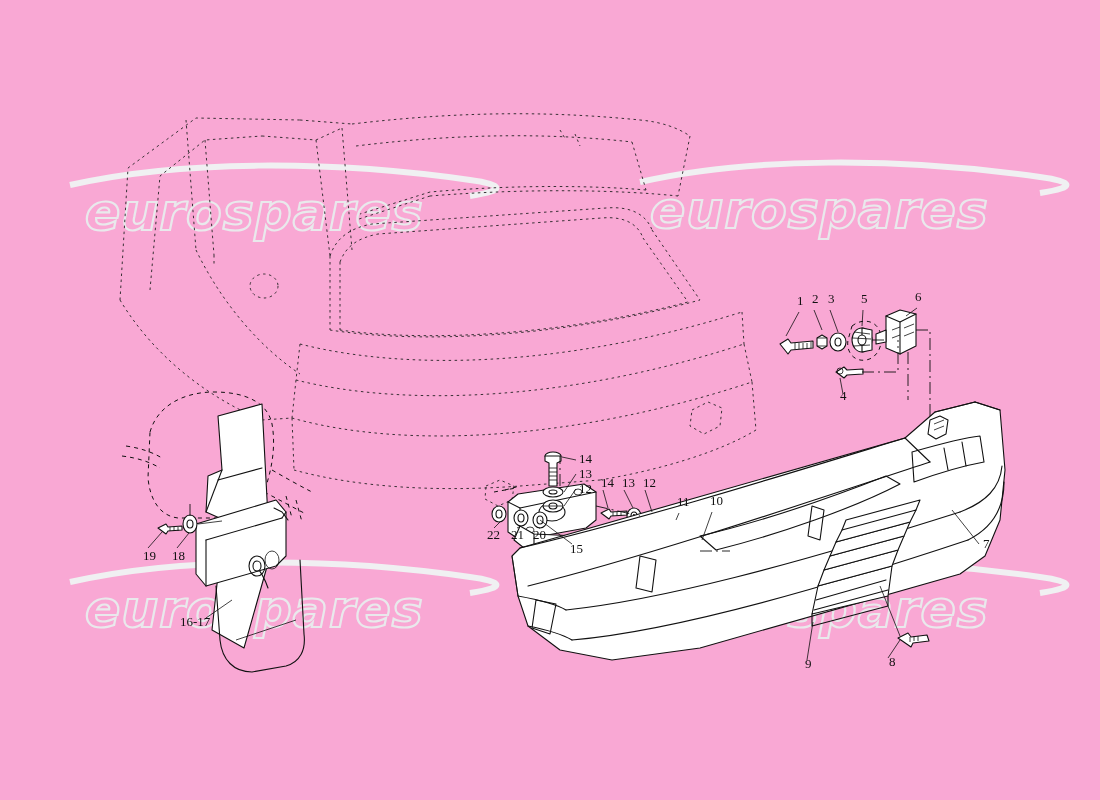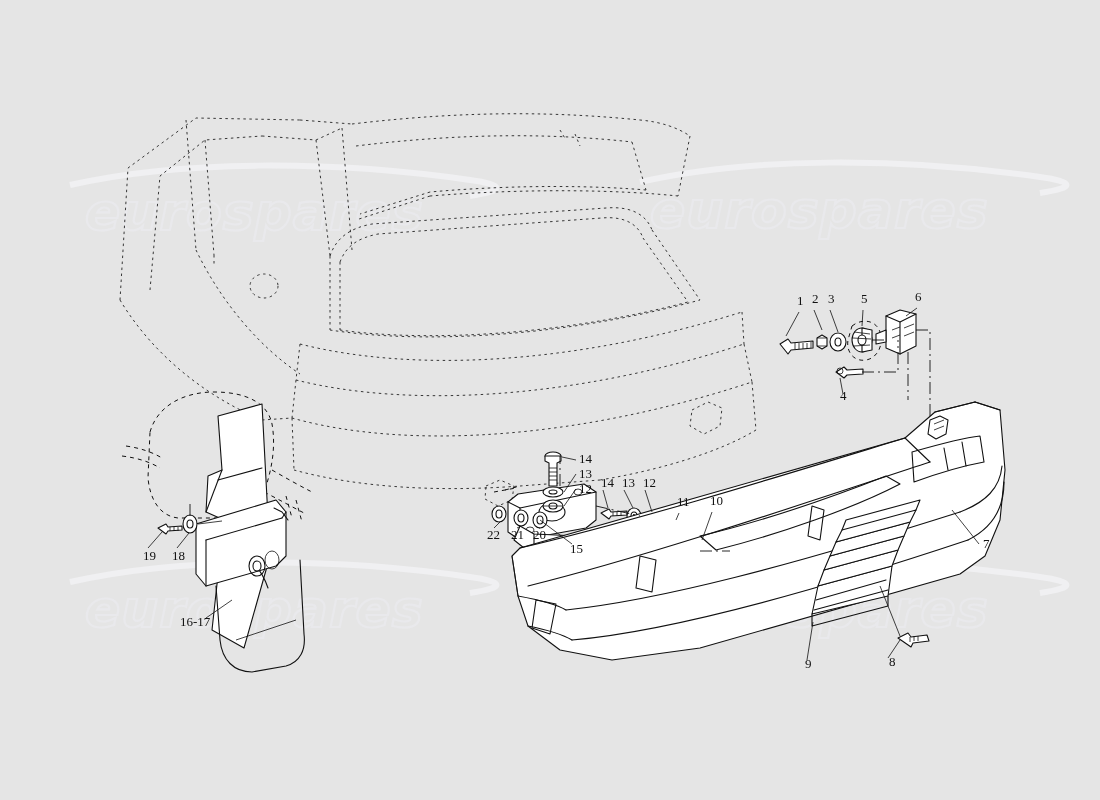--- a/index.html
+++ b/index.html
@@ -1,19 +1,19 @@
 <!DOCTYPE html>
 <html><head>
 <meta charset="utf-8">
 <title>Rear Bumper Parts Diagram</title>
 <style>
   html,body{margin:0;padding:0;background:#ffffff;}
   body{width:1100px;height:800px;overflow:hidden;
        font-family:"Liberation Sans", sans-serif;}
-  #stage{position:relative;width:1100px;height:800px;background:#e5e5e5;}
+  #stage{position:relative;width:1100px;height:800px;background:#f9a8d4;}
   #stage svg{position:absolute;left:0;top:0;}
   .wm-text{font-family:"DejaVu Sans", sans-serif;font-weight:700;
            font-style:italic;letter-spacing:1px;
            fill:none;stroke:#e9e9ec;stroke-width:2.2;}
   .wm-swoosh{fill:none;stroke:#f0f0f2;stroke-width:6;}
   .lbl{font-family:"Liberation Serif", serif;font-size:13px;fill:#111;}
 </style>
 </head>
 <body>
 

